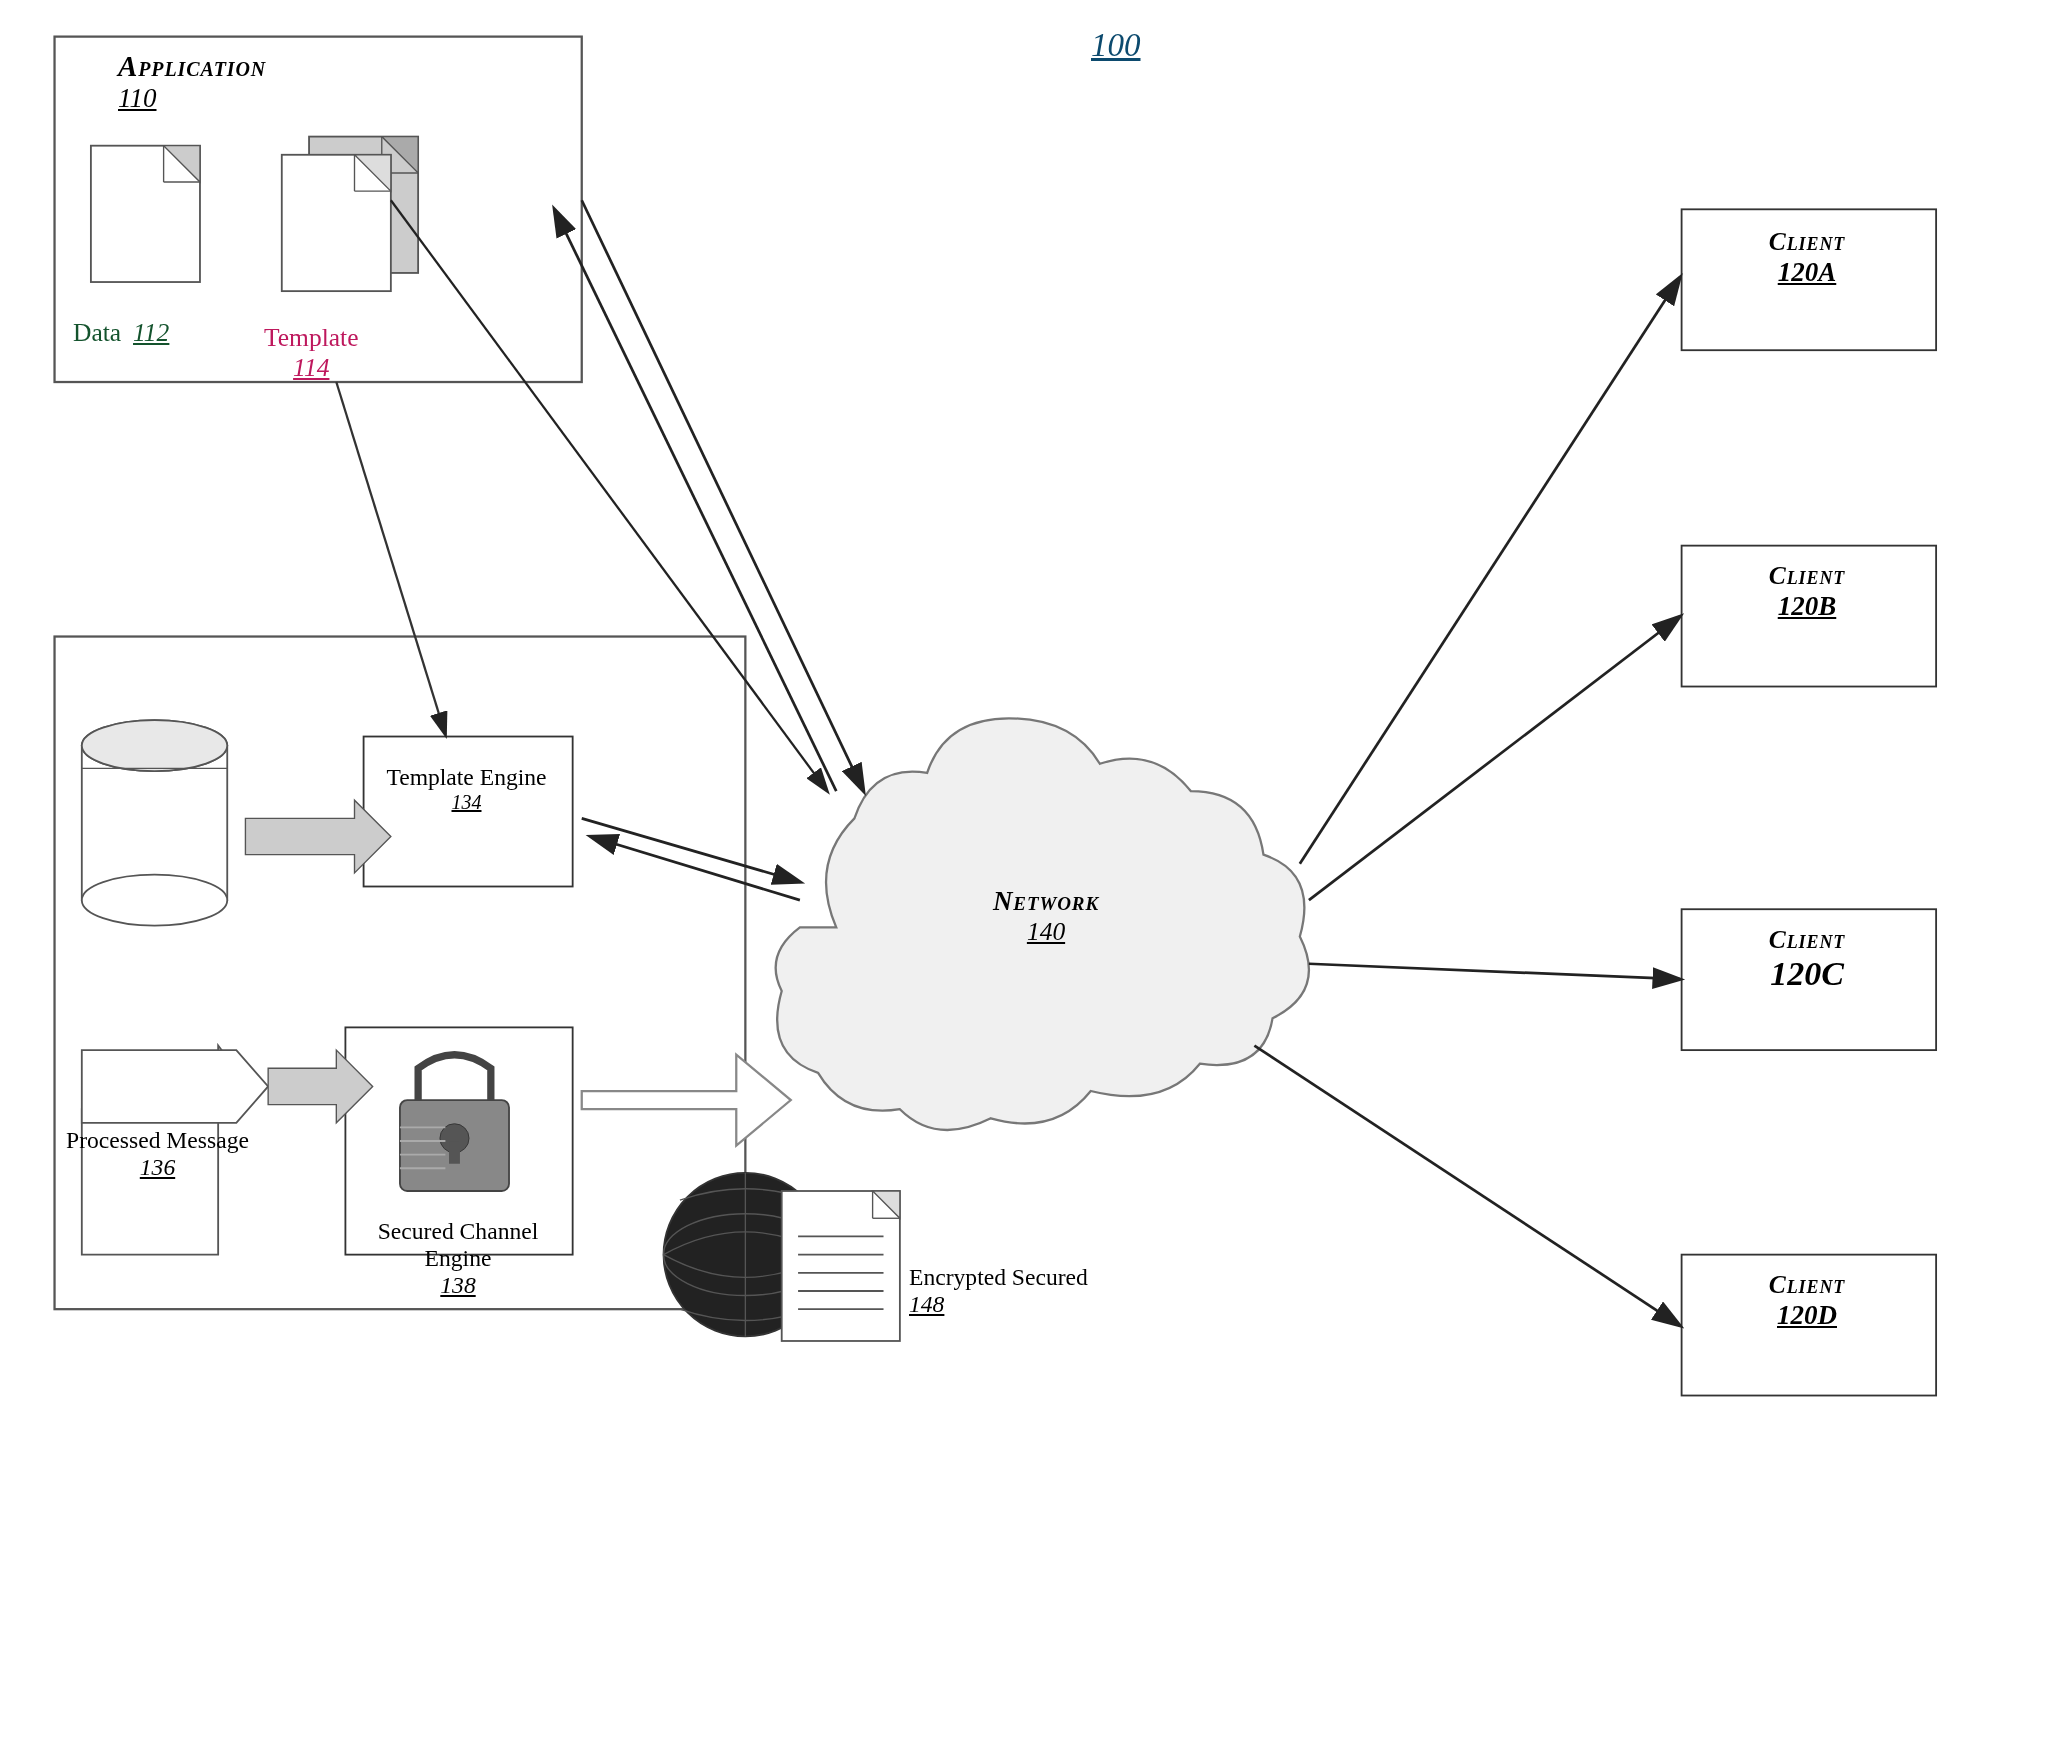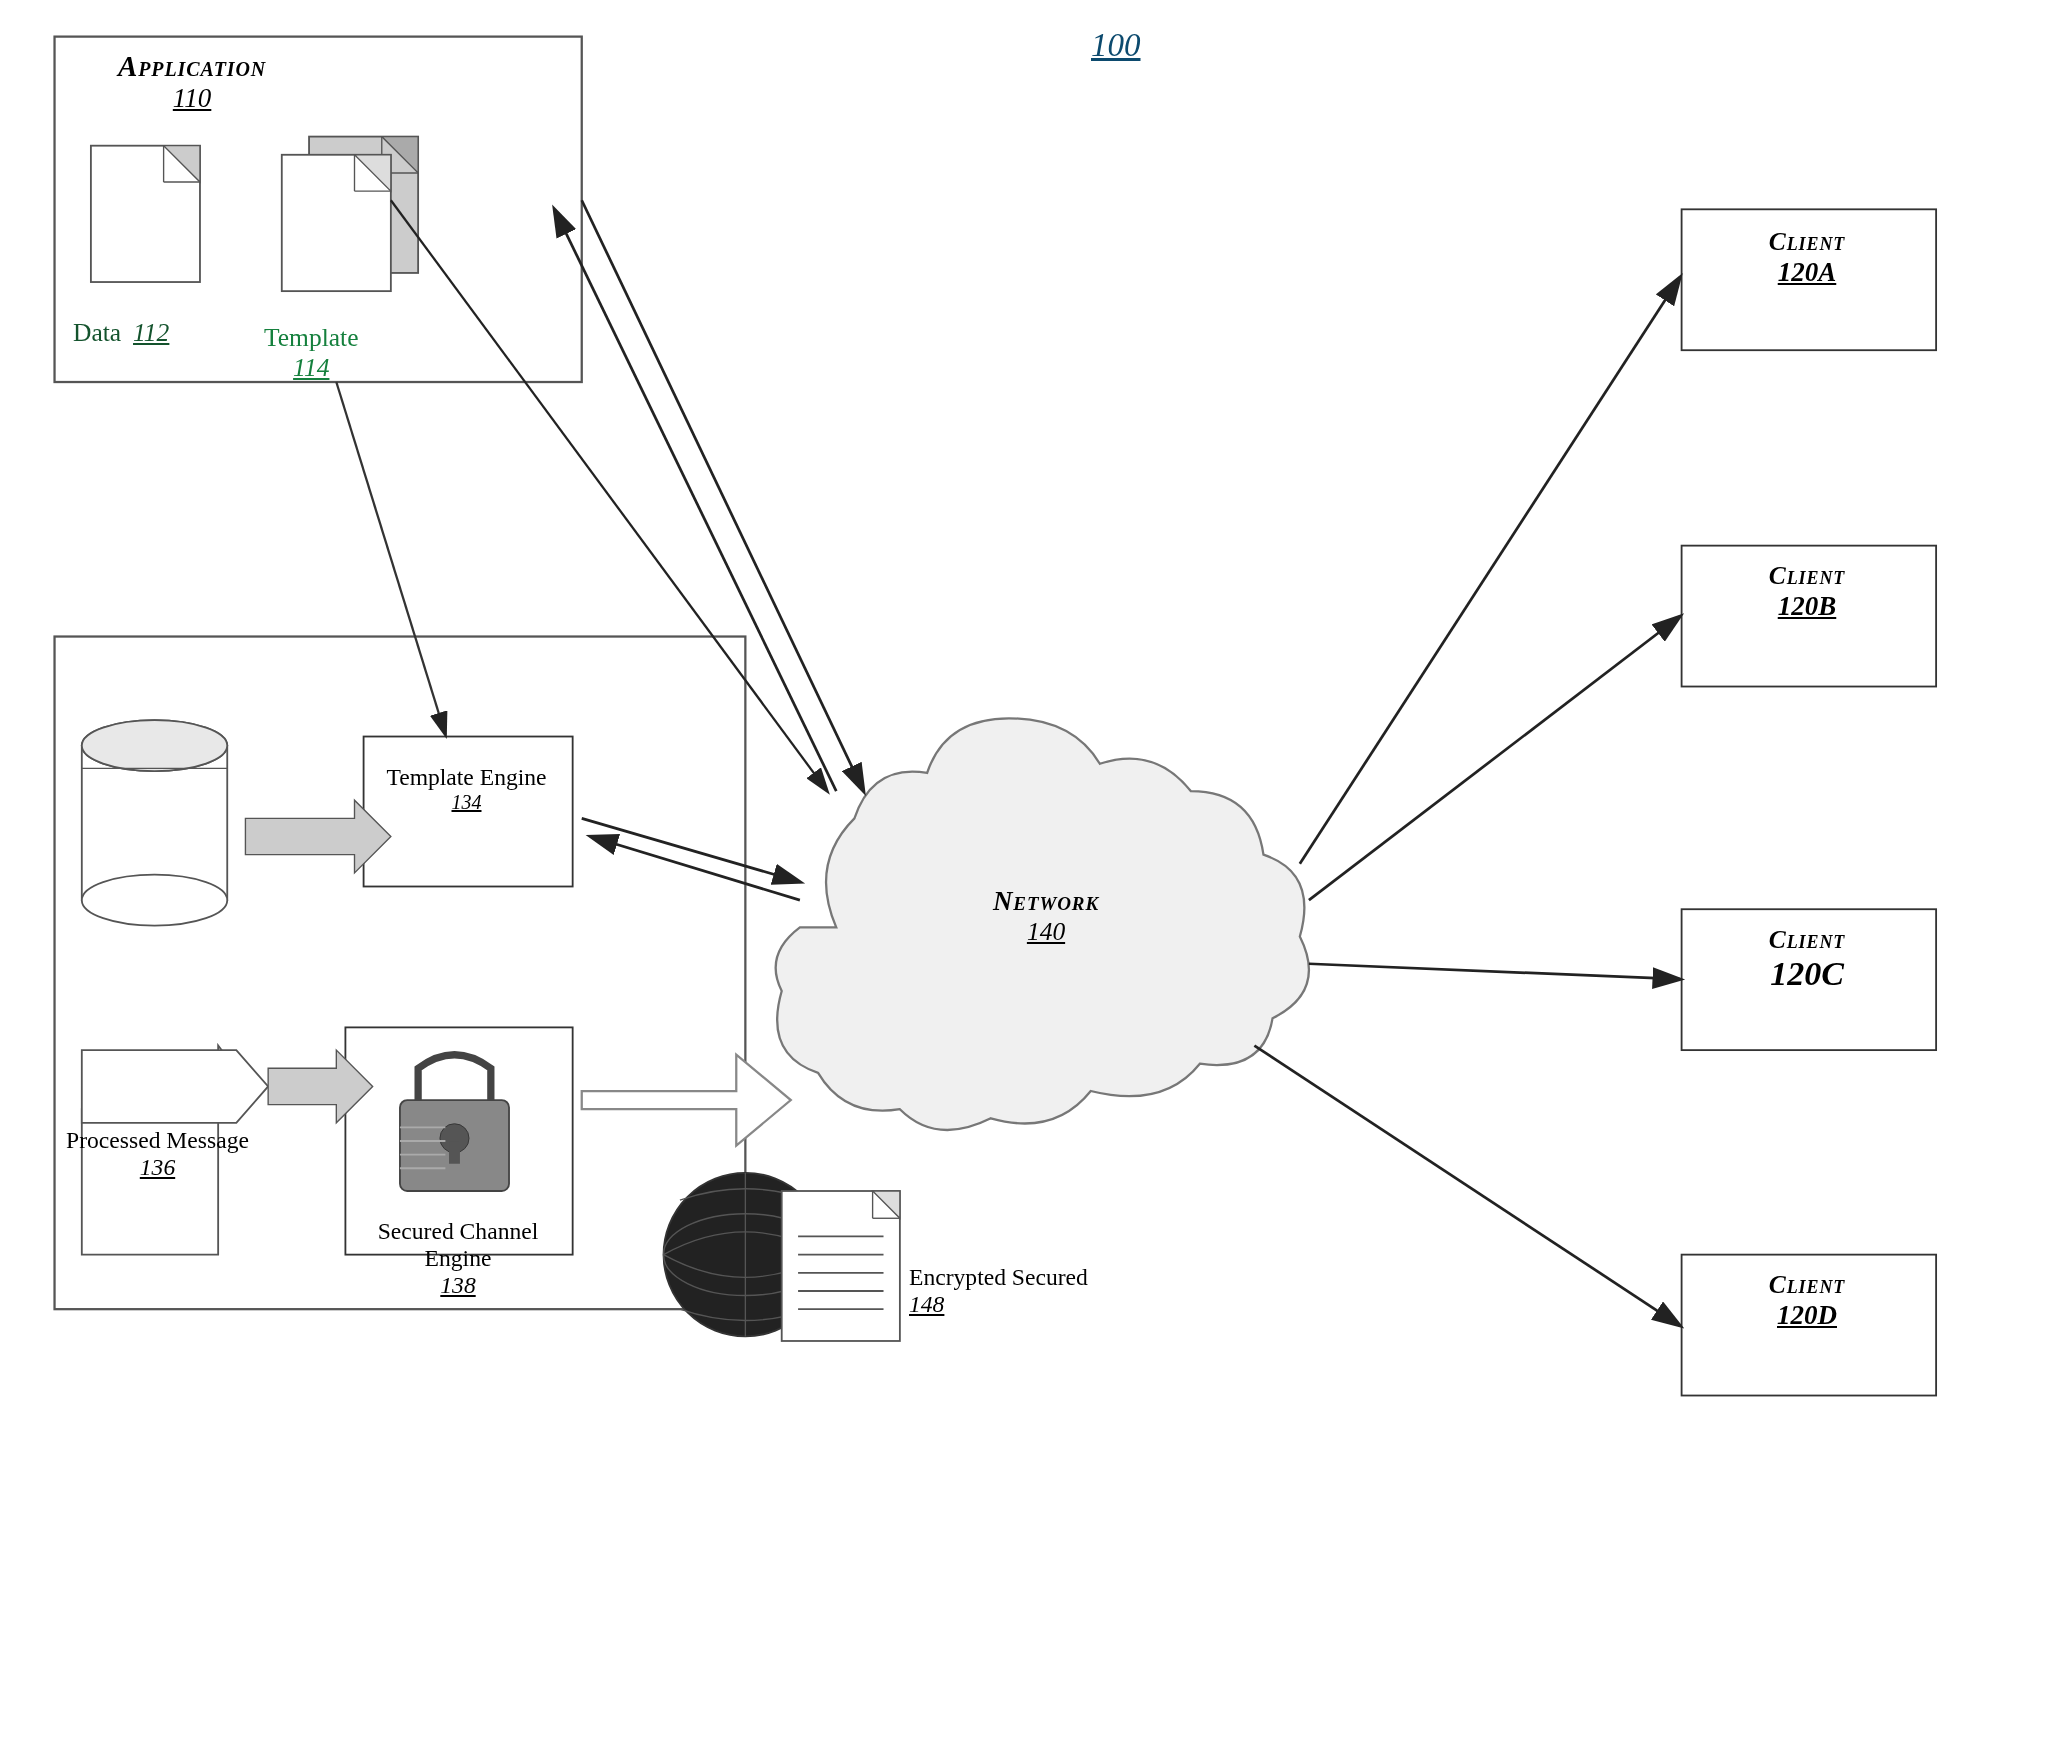--- a/index.html
+++ b/index.html
@@ -175,31 +175,31 @@
     <line x1="370" y1="420" x2="490" y2="808" stroke="#333" stroke-width="2.5" marker-end="url(#arrowhead-black)"></line>
 
     <line x1="430" y1="220" x2="910" y2="870" stroke="#222" stroke-width="2.5" marker-end="url(#arrowhead-black)"></line>
 
   </svg>
 
   <div style="position:absolute; top:27px; left:1091px; font-size:33px; font-style:italic;">
     <span class="underline-num" style="text-decoration:underline; font-size:33px; font-style:italic; color:#0c4a6e;">100</span>
   </div>
 
-  <div style="position:absolute; top:50px; left:118px; text-align:center;">
+  <div style="position:absolute; top:50px; left:118px; text-align:left;">
     <div style="font-style:italic; font-variant:small-caps; font-size:29px; font-weight:bold; letter-spacing:0.9px;">Application</div>
     <div style="text-decoration:underline; font-style:italic; font-size:27px;">110</div>
   </div>
 
   <div style="position:absolute; top:318px; left:73px; font-size:25.5px; color:#14532d;">
     <span>Data</span>
     <span style="font-style:italic; text-decoration:underline; margin-left:5.5px;">112</span>
   </div>
 
-  <div style="position:absolute; top:323px; left:264px; font-size:25.5px; color:#15803d; text-align:center;">
+  <div style="position:absolute; top:323px; left:264px; font-size:25.5px; color:#be185d; text-align:center;">
     <div>Template</div>
     <div style="font-style:italic; text-decoration:underline;">114</div>
   </div>
 
 
 
   <div style="position:absolute; top:764px; left:371px; font-size:23.6px; text-align:center; width:191px;">
     <div>Template Engine</div>
     <div style="font-style:italic; text-decoration:underline; font-size:20px;">134</div>
   </div>

